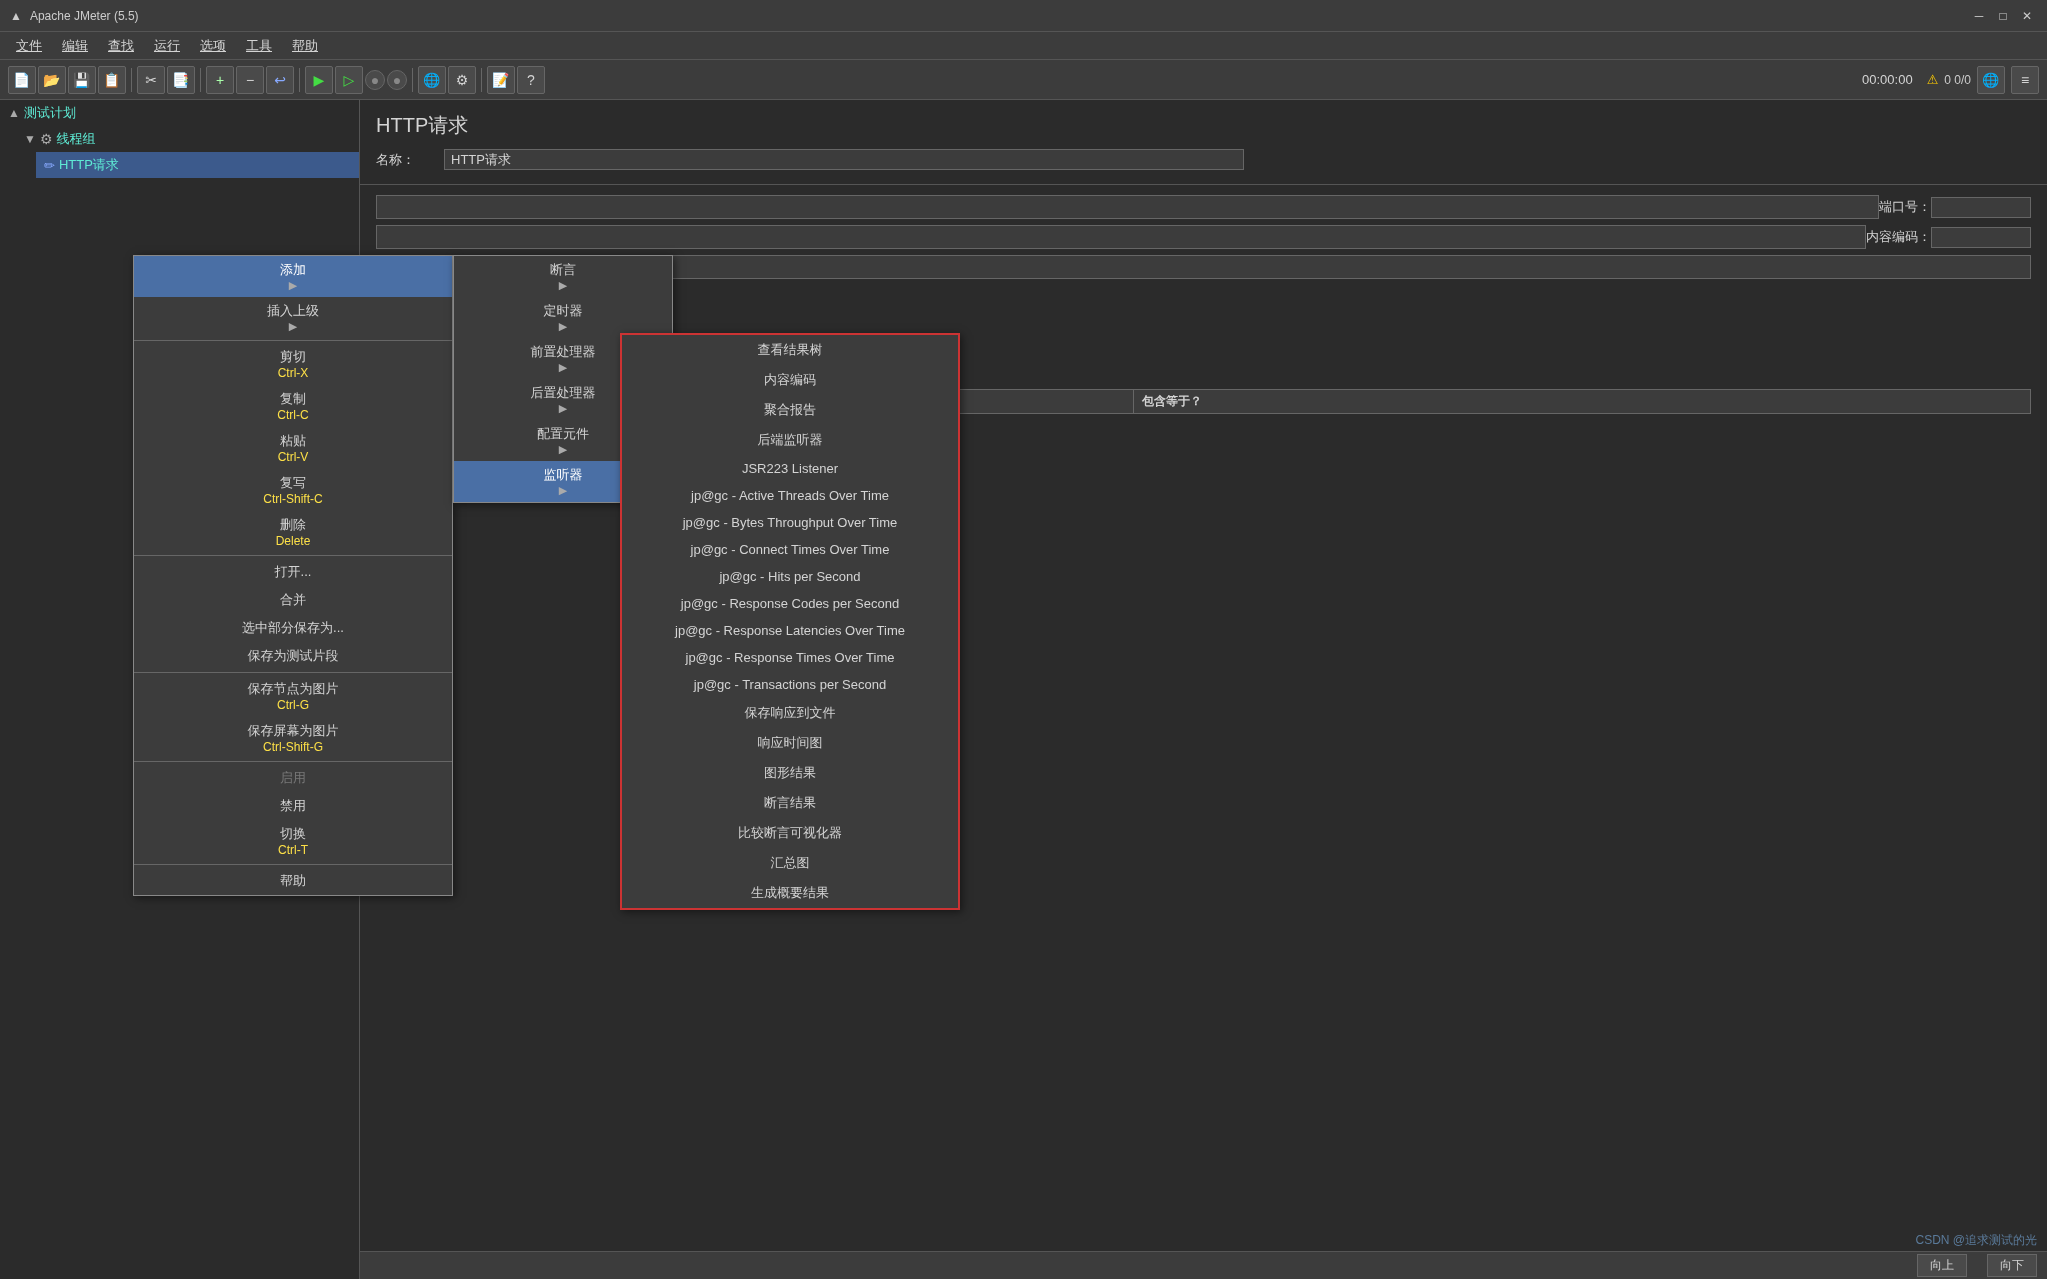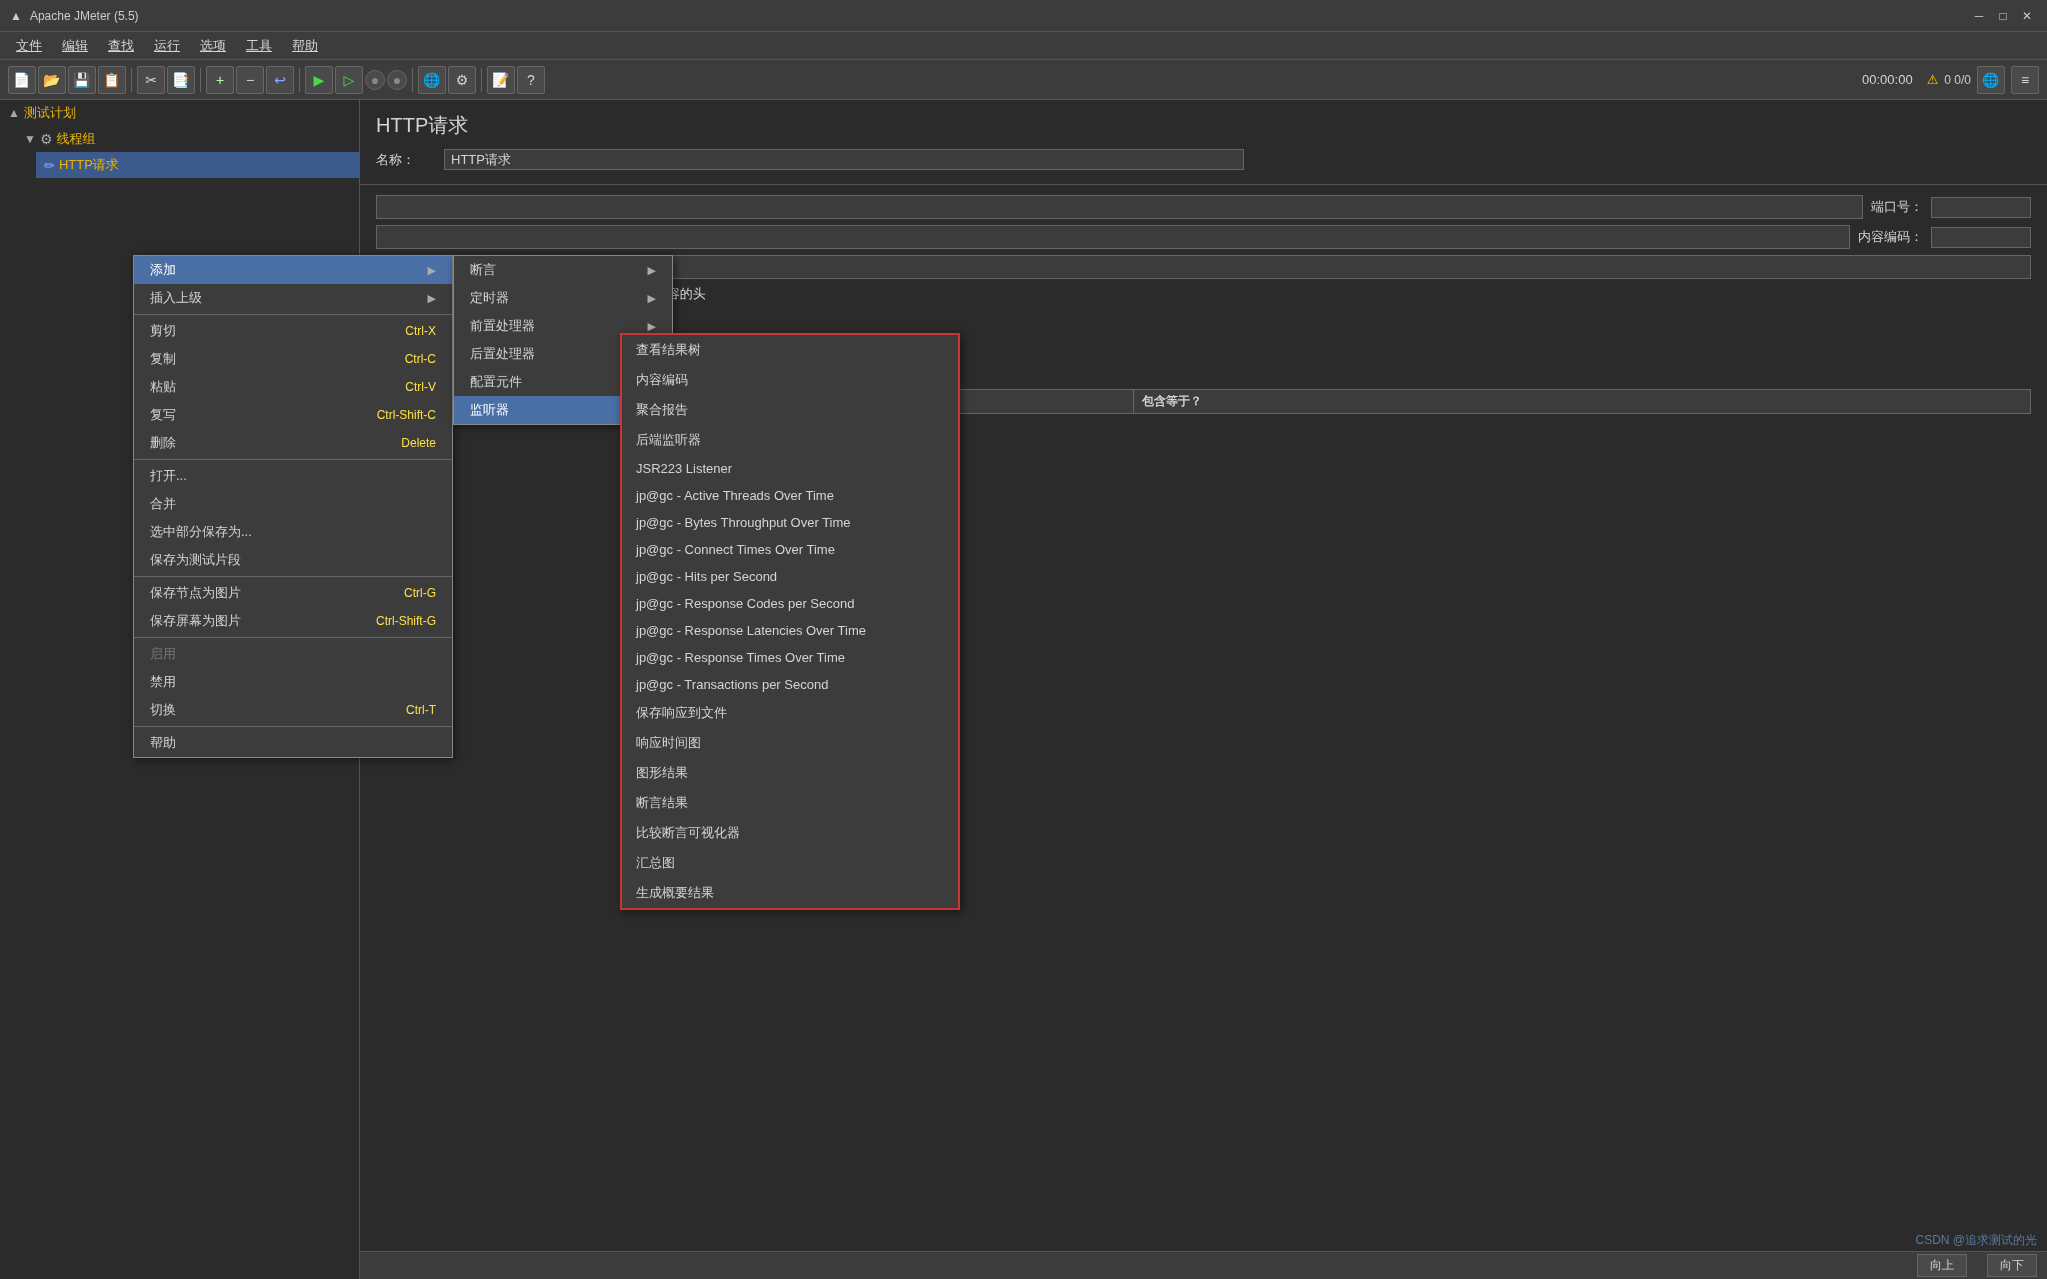--- a/index.html
+++ b/index.html
@@ -128,21 +128,21 @@
     }
     .tree-item {
       display: flex;
       align-items: center;
       padding: 4px 8px;
       cursor: pointer;
       gap: 4px;
     }
     .tree-item.active { background: #3c5a8c; }
     .tree-icon { font-size: 12px; color: #aaa; }
-    .tree-label { color: #eab308; font-size: 13px; }
+    .tree-label { color: #5eead4; font-size: 13px; }
 
     
     .right-panel {
       flex: 1;
       background: #2b2b2b;
       overflow: hidden;
     }
     .panel-header {
       background: #2b2b2b;
       padding: 12px 16px 8px 16px;
@@ -198,20 +198,21 @@
       pointer-events: all;
     }
     .ctx-item {
       padding: 5px 16px;
       display: flex;
       align-items: center;
       justify-content: space-between;
       cursor: pointer;
       font-size: 13px;
       color: #d4d4d4;
+      flex-direction: column;
     }
     .ctx-item.disabled {
       color: #777;
       cursor: default;
       text-align: right;
     }
     .ctx-shortcut {
       color: #fde047;
       font-size: 12px;
     }
@@ -263,21 +264,21 @@
     }
 
     
     .content-area {
       padding: 10px 16px;
     }
     .content-row {
       display: flex;
       align-items: center;
       margin-bottom: 6px;
-      gap: 8px;
+      gap: 0;
       flex-wrap: wrap;
     }
     .port-label {
       color: #d4d4d4;
       font-size: 13px;
     }
     .port-input {
       width: 100px;
       background: #3c3c3c;
       border: 1px solid #666;

